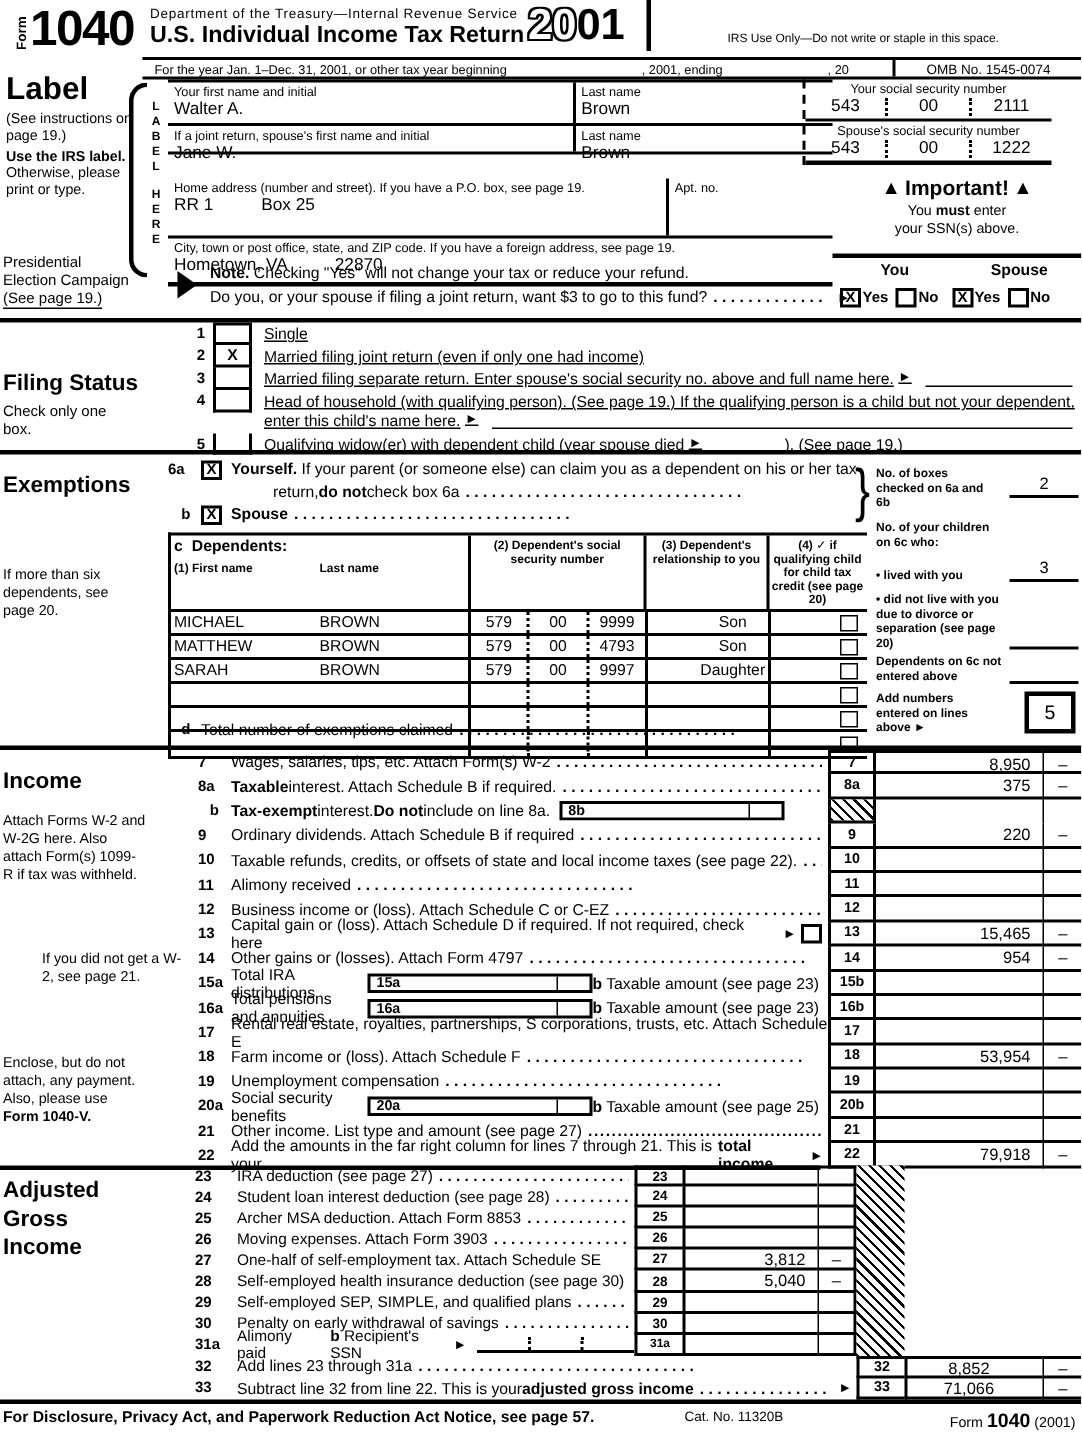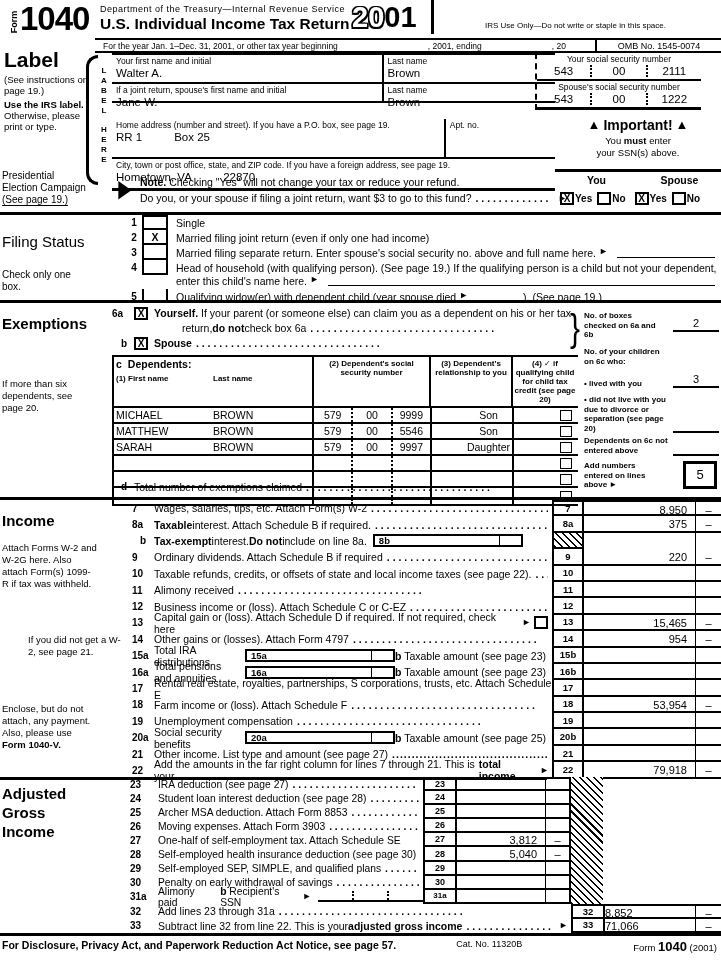--- a/index.html
+++ b/index.html
@@ -53,28 +53,28 @@
   .imp-txt { font-size:9.5px; line-height:1.25; margin-top:2px; }
   .youspouse { left:555px; top:174px; width:166px; display:flex; font-weight:bold; font-size:10.5px; }
   .youspouse span { flex:1; text-align:center; }
   .presrow { left:560px; top:192px; width:161px; display:flex; align-items:center; font-size:10px; font-weight:bold; gap:1px; }
   .pres-head { left:2px; top:170px; width:112px; font-size:10px; line-height:1.2; }
   .pres-arrow-big { left:114px; top:176px; font-size:22px; transform:scaleY(1.4); }
   .pres-note { left:140px; top:176px; width:420px; font-size:10.5px; }
   .pres-q { left:140px; top:192px; width:430px; font-size:10.5px; display:flex; align-items:center; }
   
   .sec-filing { left:0; top:212px; width:721px; height:88px; border-top:3px solid #000; }
-  .fs-head { left:2px; top:18px; font-size:15px; font-weight:normal; }
+  .fs-head { left:2px; top:32px; font-size:15px; font-weight:bold; }
   .fs-note { left:2px; top:54px; font-size:10px; line-height:1.2; width:70px; }
   .fsrows { left:126px; top:0; width:595px; }
   .fsrow { display:flex; align-items:flex-start; }
   .fsnum { width:16px; text-align:center; font-weight:bold; font-size:10px; padding-top:2px; }
   .fsbox { width:26px; align-self:stretch; border-left:2px solid #000; border-right:2px solid #000; border-bottom:2px solid #000;
            display:flex; align-items:center; justify-content:center; font-weight:bold; flex:none; }
-  .fstext { flex:1; padding:2px 0 0 8px; line-height:1.25; }
+  .fstext { flex:1; padding:2px 0 0 8px; line-height:1.25;text-decoration:underline; }
   .uline { flex:1; border-bottom:1.5px solid #000; height:11px; margin:0 6px; }
   .uline.short { flex:none; width:40px; }
   
   .sec-ex { left:0; top:300px; width:721px; height:197px; border-top:3px solid #000; }
   .ex-head { left:2px; top:12px; font-size:15px; font-weight:bold; }
   .ex-more { left:2px; top:75px; width:90px; font-size:9.5px; line-height:1.25; }
   .exrows { left:112px; top:4px; width:466px; }
   .exrow { display:flex; align-items:flex-end; line-height:1.2; }
   .exnum { width:22px; font-weight:bold; font-size:10px; flex:none; }
   .brace { position:absolute; left:570px; top:8px; font-size:30px; transform:scaleY(1.3); font-weight:normal; }
@@ -138,21 +138,21 @@
             text-align:center; font-size:11px; padding-top:1px; flex:none; }
   .arow:first-child .magnum,.arow:first-child .magamt,.arow:first-child .magcts { border-top:2.5px solid #000; }
   .agi-hatchband { width:32px; }
   .agi-blank { flex:1; border-right:none; }
   .agi-bottom { left:126px; top:127px; width:595px; }
   .arow2 { display:flex; align-items:center; height:14.5px; }
   .alab2 { flex:1; display:flex; align-items:center; overflow:hidden; }
   .g2num { width:32px; border-left:2.5px solid #000; border-bottom:2px solid #000; border-top:2.5px solid #000; align-self:stretch;
            font-weight:bold; font-size:9.5px; display:flex; align-items:center; justify-content:center; flex:none; }
   .g2amt { width:92px; border-left:2.5px solid #000; border-bottom:2px solid #000; border-top:2.5px solid #000; align-self:stretch;
-           text-align:left; padding:1px 8px 0 0; font-size:11px; flex:none; }
+           text-align:center; padding:1px 8px 0 0; font-size:11px; flex:none; }
   .g2cts { width:26px; border-left:1.5px solid #000; border-bottom:2px solid #000; border-top:2.5px solid #000; align-self:stretch;
            text-align:center; font-size:11px; padding-top:1px; flex:none; }
   .arow2 + .arow2 .g2num,.arow2 + .arow2 .g2amt,.arow2 + .arow2 .g2cts { border-top:none; }
   .ssnblank { width:110px; border-bottom:2px solid #000; height:11px; margin-left:4px; display:flex; }
   .ssnblank i { flex:1; border-right:2px dotted #000; }
   .ssnblank i:last-child { border-right:none; }
   
   .sec-foot { left:0; top:933px; width:721px; height:30px; border-top:3px solid #000; display:flex; align-items:flex-start; padding-top:3px; }
   .foot-notice { font-weight:bold; font-size:10.5px; padding-left:2px; }
   .foot-cat { font-size:9px; margin-left:60px; }
@@ -373,21 +373,21 @@
         <span class="dchk">
             <span class="cb sm"></span>
           </span>
       </div>
       <div class="drow">
         <span class="dn">MATTHEW</span>
           <span class="dl">BROWN</span>
         <span class="dssn">
             <span>579</span>
             <span>00</span>
-            <span>5546</span>
+            <span>4793</span>
           </span>
         <span class="drel">Son</span>
         <span class="dchk">
             <span class="cb sm"></span>
           </span>
       </div>
       <div class="drow">
         <span class="dn">SARAH</span>
           <span class="dl">BROWN</span>
         <span class="dssn">

